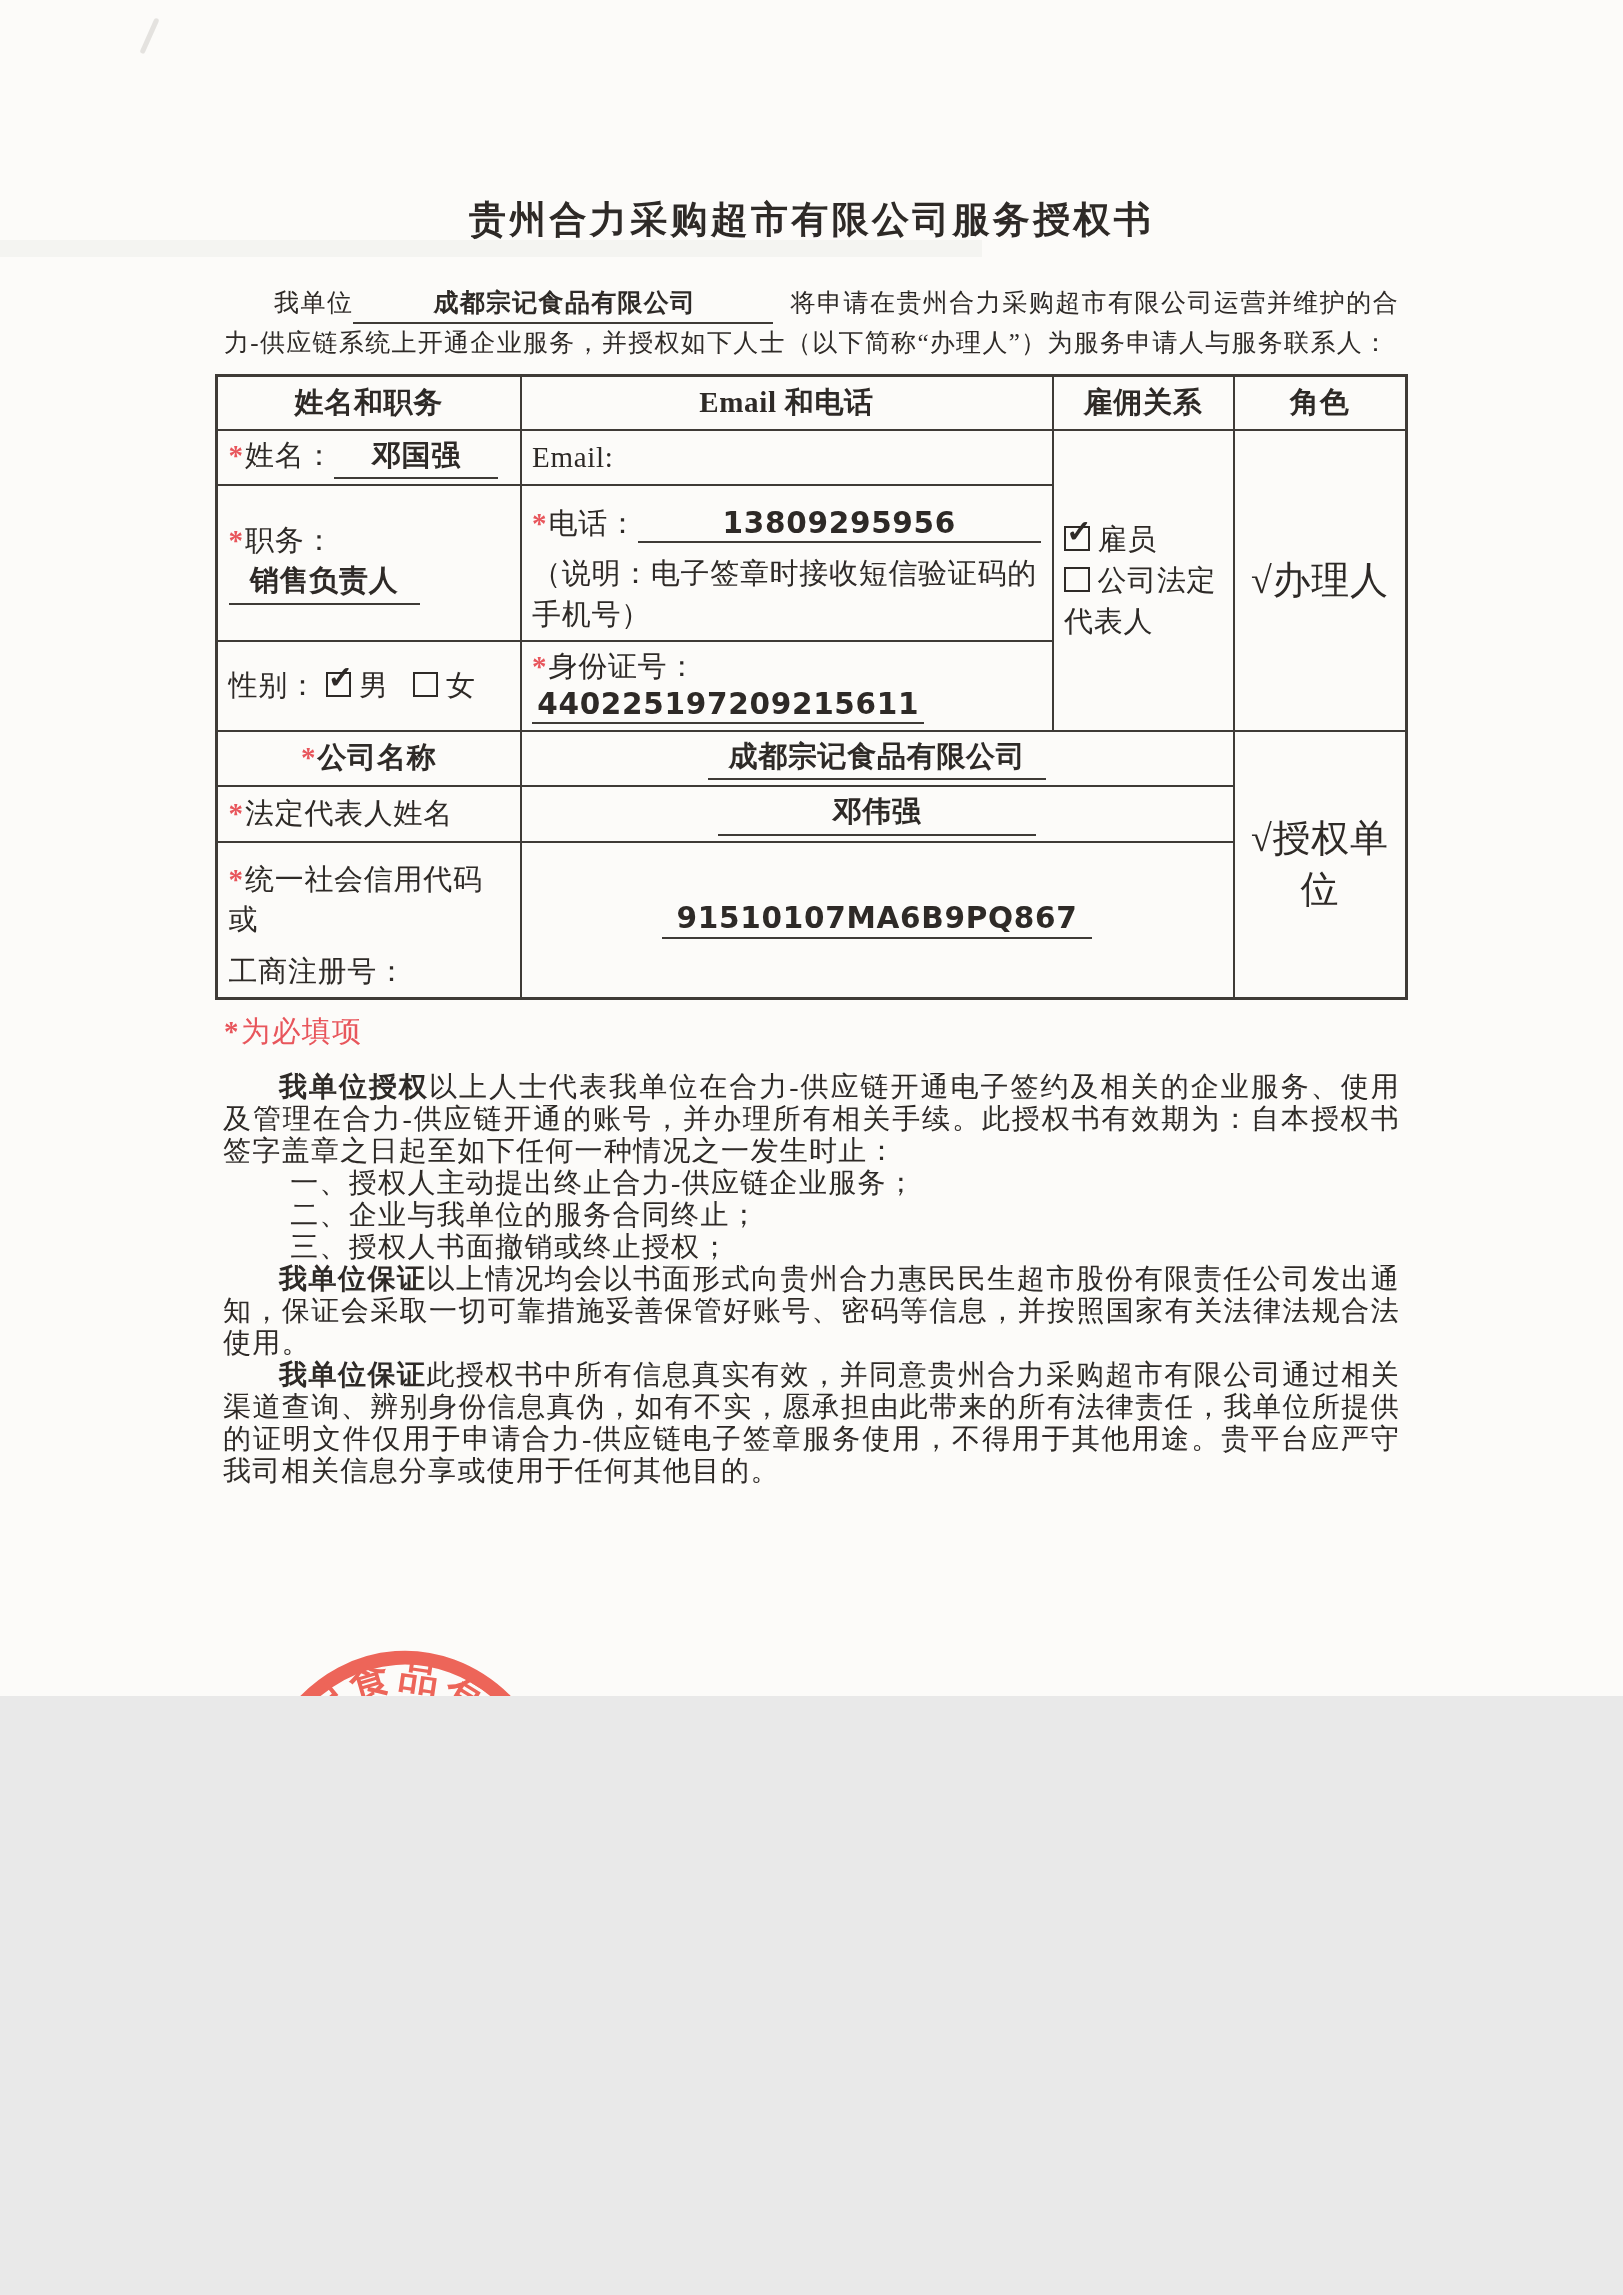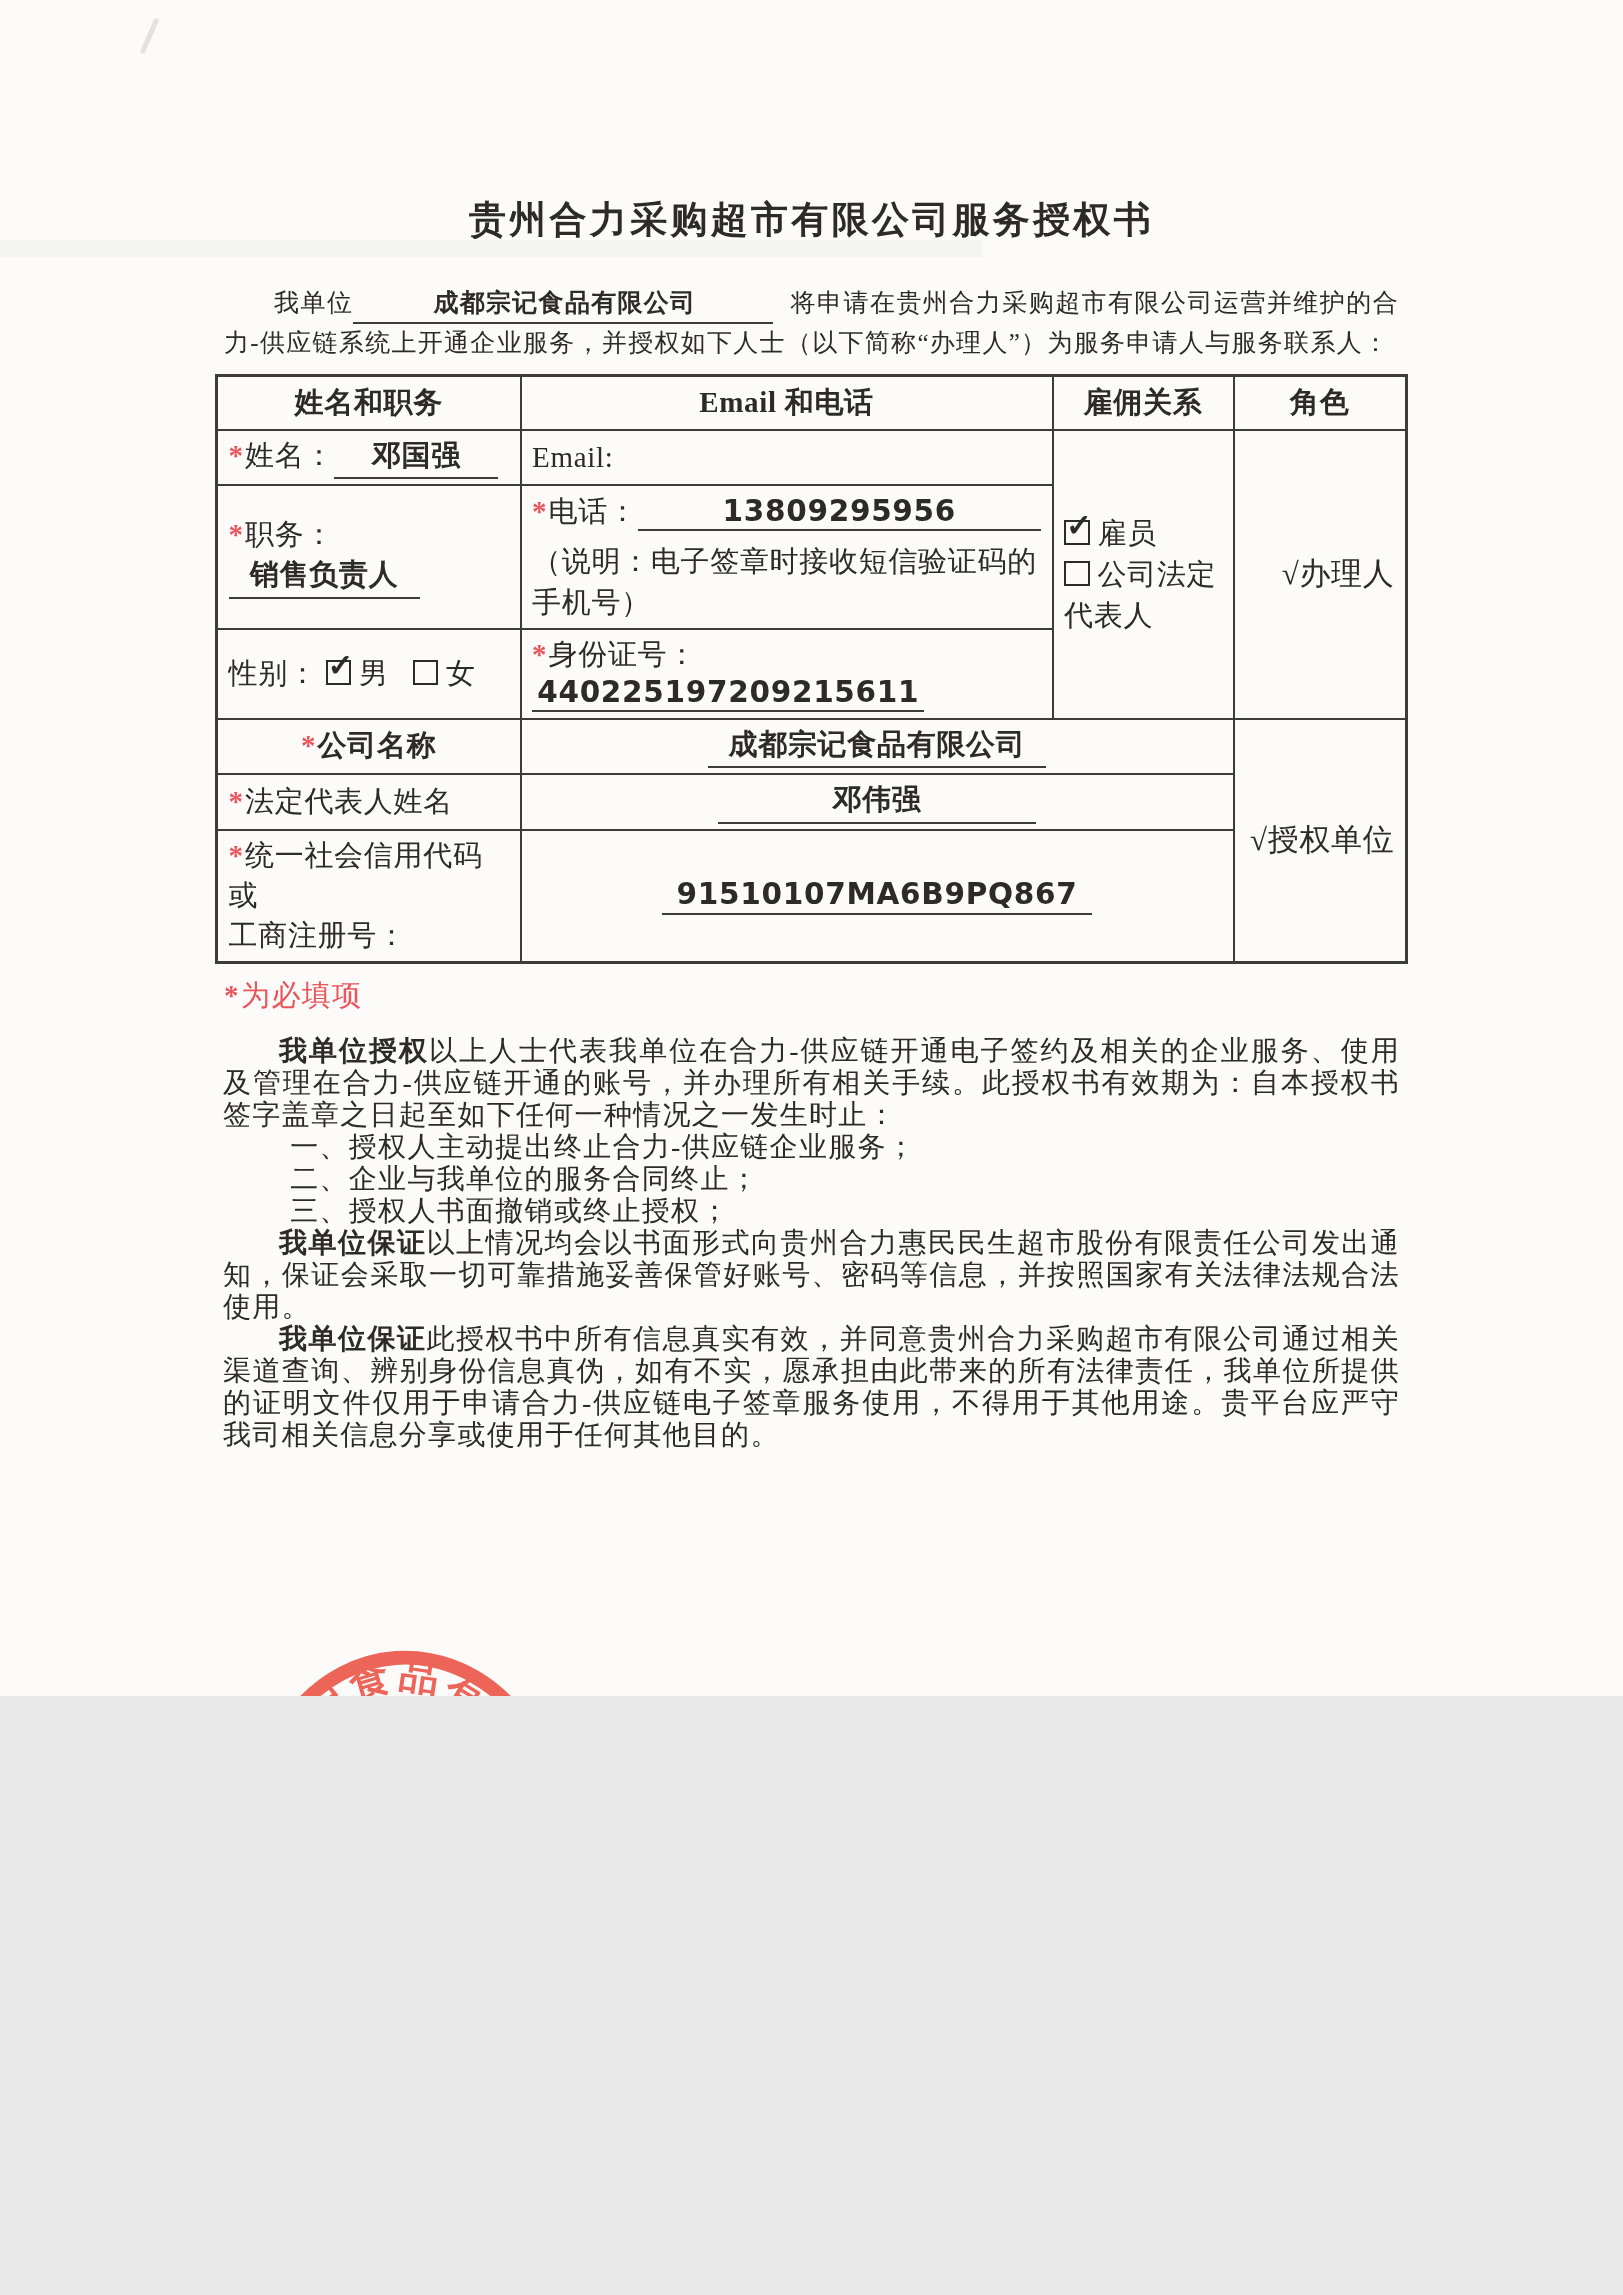--- a/index.html
+++ b/index.html
@@ -85,34 +85,34 @@
   .w260{min-width:154px}
   .w290{min-width:181px}
   .w620{min-width:393px}
   .w430{min-width:275px}
   .w520{min-width:327px}
   .w480{min-width:308px}
   .w660{min-width:419px}
   .digits{font-family:"DejaVu Sans", sans-serif;font-weight:700;font-size:29.5px;letter-spacing:0.7px;}
   .cell-center{text-align:center;}
   .cell-bottom{vertical-align:bottom;padding-bottom:10.5px;}
-  .note-line{display:block;}
+  .note-line{display:block;margin-top:12px;}
   .phone-note{display:block;margin-top:9.2px;line-height:41px;}
   .cbx{
     display:inline-block;width:21.6px;height:21.6px;
     border:2px solid var(--text);
     position:relative;vertical-align:-2.6px;margin-right:7.9px;
     background:transparent;
   }
   .cbx .tick{
     position:absolute;left:0px;top:-11.8px;
     font-size:31px;font-weight:700;line-height:1;color:var(--text);
   }
   .emp-cell div{line-height:41px;}
-  .role-cell{text-align:right;font-size:31px;}
+  .role-cell{text-align:center;font-size:38px;}
   .req-note{
     margin:11.8px 224px 0 224px;
     color:var(--red);
     font-size:29px;letter-spacing:1.3px;
   }
   .bodytext{
     margin:19px 223px 0 223px;
     font-size:28px;line-height:32px;
     letter-spacing:1.3px;
     text-align:justify;

